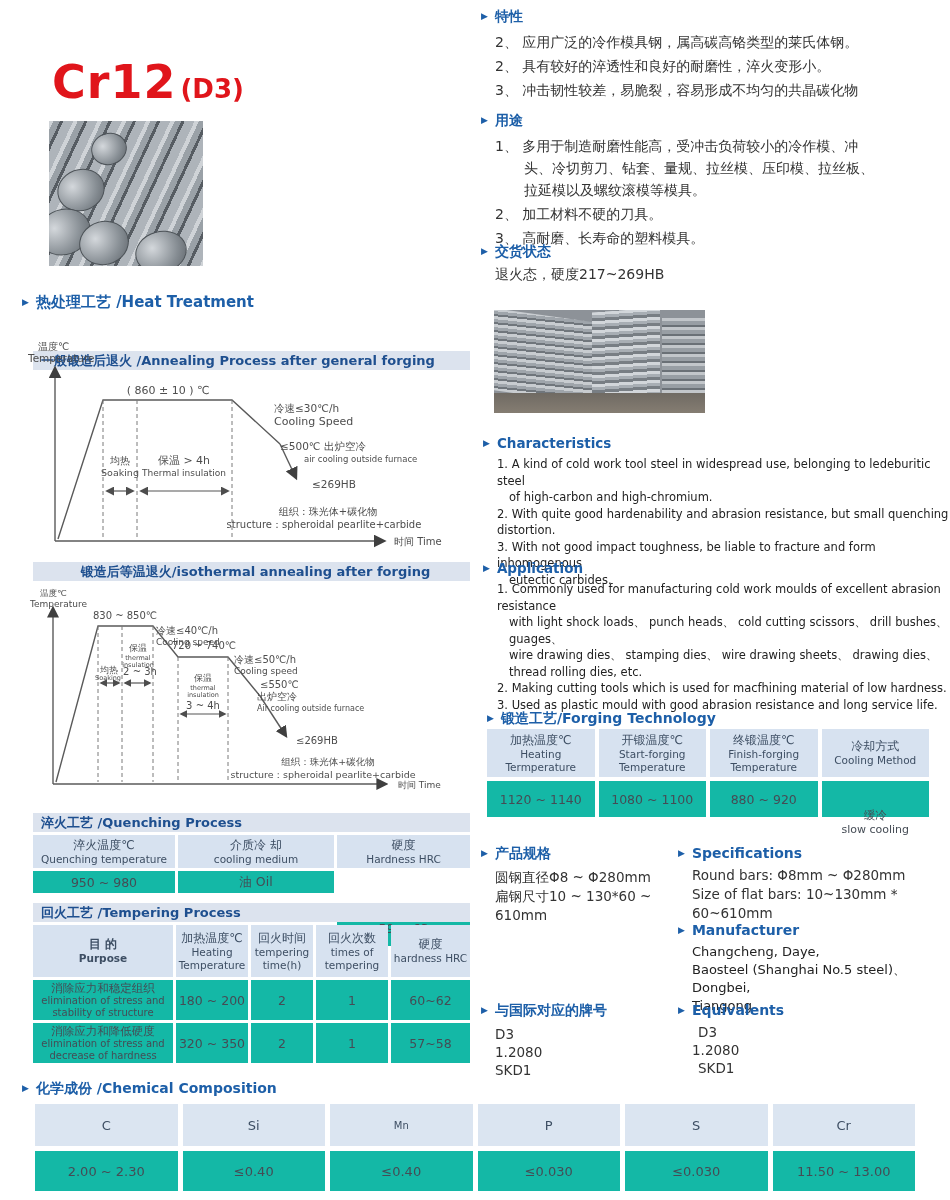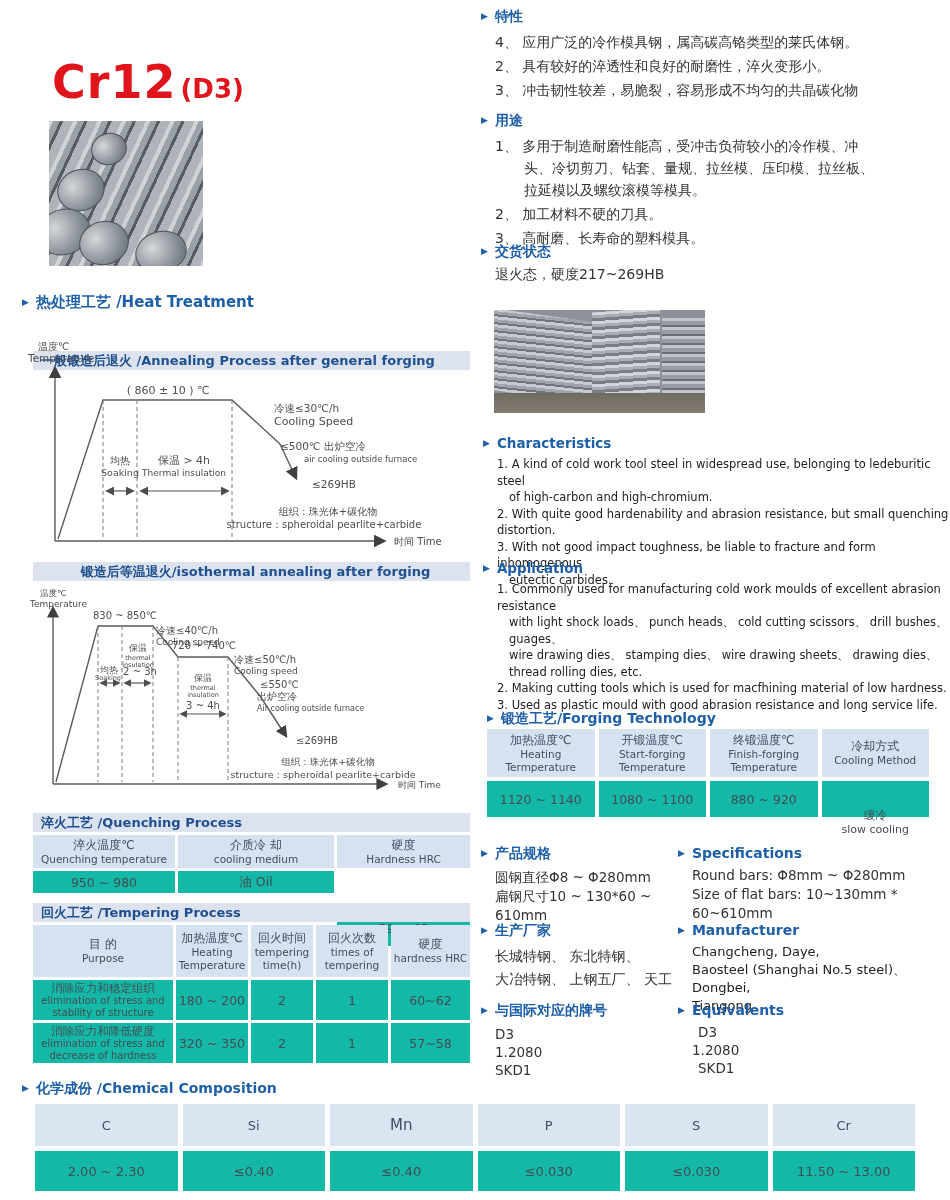--- a/index.html
+++ b/index.html
@@ -207,21 +207,21 @@
       <div class="cn">硬度</div>
       <div class="en">Hardness HRC</div>
     </div>
     <div class="cell val" style="height:22px;">950 ~ 980</div>
     <div class="cell val" style="height:22px;">油  Oil</div>
     <div class="cell val" style="height:35px;margin-top:40px;">59 ~ 63</div>
   </div>
 
   <div class="abs subbar" style="left:33px;top:903px;width:429px;">回火工艺 /Tempering Process</div>
   <div class="abs tbl" style="left:33px;top:925px;width:437px;grid-template-columns:140px 72px 62px 72px 1fr;">
-    <div class="cell hd" style="height:52px;">
+    <div class="cell hd" style="height:52px;font-weight:bold;">
       <div class="cn">目  的</div>
       <div class="en">Purpose</div>
     </div>
     <div class="cell hd" style="height:52px;">
       <div class="cn">加热温度℃</div>
       <div class="en">Heating Temperature</div>
     </div>
     <div class="cell hd" style="height:52px;">
       <div class="cn">回火时间</div>
       <div class="en">tempering time(h)</div>
@@ -258,21 +258,21 @@
     <span class="arr">▶</span><span>化学成份 /Chemical Composition</span>
   </div>
   <div class="abs tbl" style="left:35px;top:1104px;width:880px;grid-template-columns:repeat(6,1fr);gap:5px;">
     <div class="cell hd" style="height:42px;background:#dbe5f1;">
         <div style="font-size:13px;">C</div>
       </div>
     <div class="cell hd" style="height:42px;background:#dbe5f1;">
         <div style="font-size:13px;">Si</div>
       </div>
     <div class="cell hd" style="height:42px;background:#dbe5f1;">
-        <div style="font-size:15px;">Mn</div>
+        <div style="font-size:10px;">Mn</div>
       </div>
     <div class="cell hd" style="height:42px;background:#dbe5f1;">
         <div style="font-size:13px;">P</div>
       </div>
     <div class="cell hd" style="height:42px;background:#dbe5f1;">
         <div style="font-size:13px;">S</div>
       </div>
     <div class="cell hd" style="height:42px;background:#dbe5f1;">
         <div style="font-size:13px;">Cr</div>
       </div>
@@ -280,21 +280,21 @@
     <div class="cell val" style="height:40px;font-size:13px;">≤0.40</div>
     <div class="cell val" style="height:40px;font-size:13px;">≤0.40</div>
     <div class="cell val" style="height:40px;font-size:13px;">≤0.030</div>
     <div class="cell val" style="height:40px;font-size:13px;">≤0.030</div>
     <div class="cell val" style="height:40px;font-size:13px;">11.50 ~ 13.00</div>
   </div>
 
   <section class="abs" style="left:495px;top:8px;width:450px;">
     <div class="rhead"><span class="arr">▶</span><span>特性</span></div>
     <div class="cjk">
-      <div class="item ln">4、 应用广泛的冷作模具钢，属高碳高铬类型的莱氏体钢。</div>
+      <div class="item ln">2、 应用广泛的冷作模具钢，属高碳高铬类型的莱氏体钢。</div>
       <div class="item ln">2、 具有较好的淬透性和良好的耐磨性，淬火变形小。</div>
       <div class="item ln">3、 冲击韧性较差，易脆裂，容易形成不均匀的共晶碳化物</div>
     </div>
   </section>
 
   <section class="abs" style="left:495px;top:112px;width:450px;">
     <div class="rhead"><span class="arr">▶</span><span>用途</span></div>
     <div class="cjk">
       <div class="item">
         <div class="ln">1、 多用于制造耐磨性能高，受冲击负荷较小的冷作模、冲</div>
@@ -384,27 +384,20 @@
     </div>
   </section>
   <section class="abs" style="left:692px;top:845px;width:258px;">
     <div class="rhead"><span class="arr">▶</span><span>Specifications</span></div>
     <div class="lines13">
       <div class="ln">Round bars:  Φ8mm ~ Φ280mm</div>
       <div class="ln">Size of flat bars:  10~130mm * 60~610mm</div>
     </div>
   </section>
 
-  <section class="abs" style="left:495px;top:922px;width:200px;">
-    <div class="rhead"><span class="arr">▶</span><span>生产厂家</span></div>
-    <div class="lines-mk">
-      <div class="ln">长城特钢、 东北特钢、</div>
-      <div class="ln">大冶特钢、 上钢五厂、 天工</div>
-    </div>
-  </section>
   <section class="abs" style="left:692px;top:922px;width:258px;">
     <div class="rhead"><span class="arr">▶</span><span>Manufacturer</span></div>
     <div class="lines-mken">
       <div class="ln">Changcheng, Daye,</div>
       <div class="ln">Baosteel (Shanghai No.5 steel)、 Dongbei,</div>
       <div class="ln">Tiangong</div>
     </div>
   </section>
 
   <section class="abs" style="left:495px;top:1002px;width:200px;">

